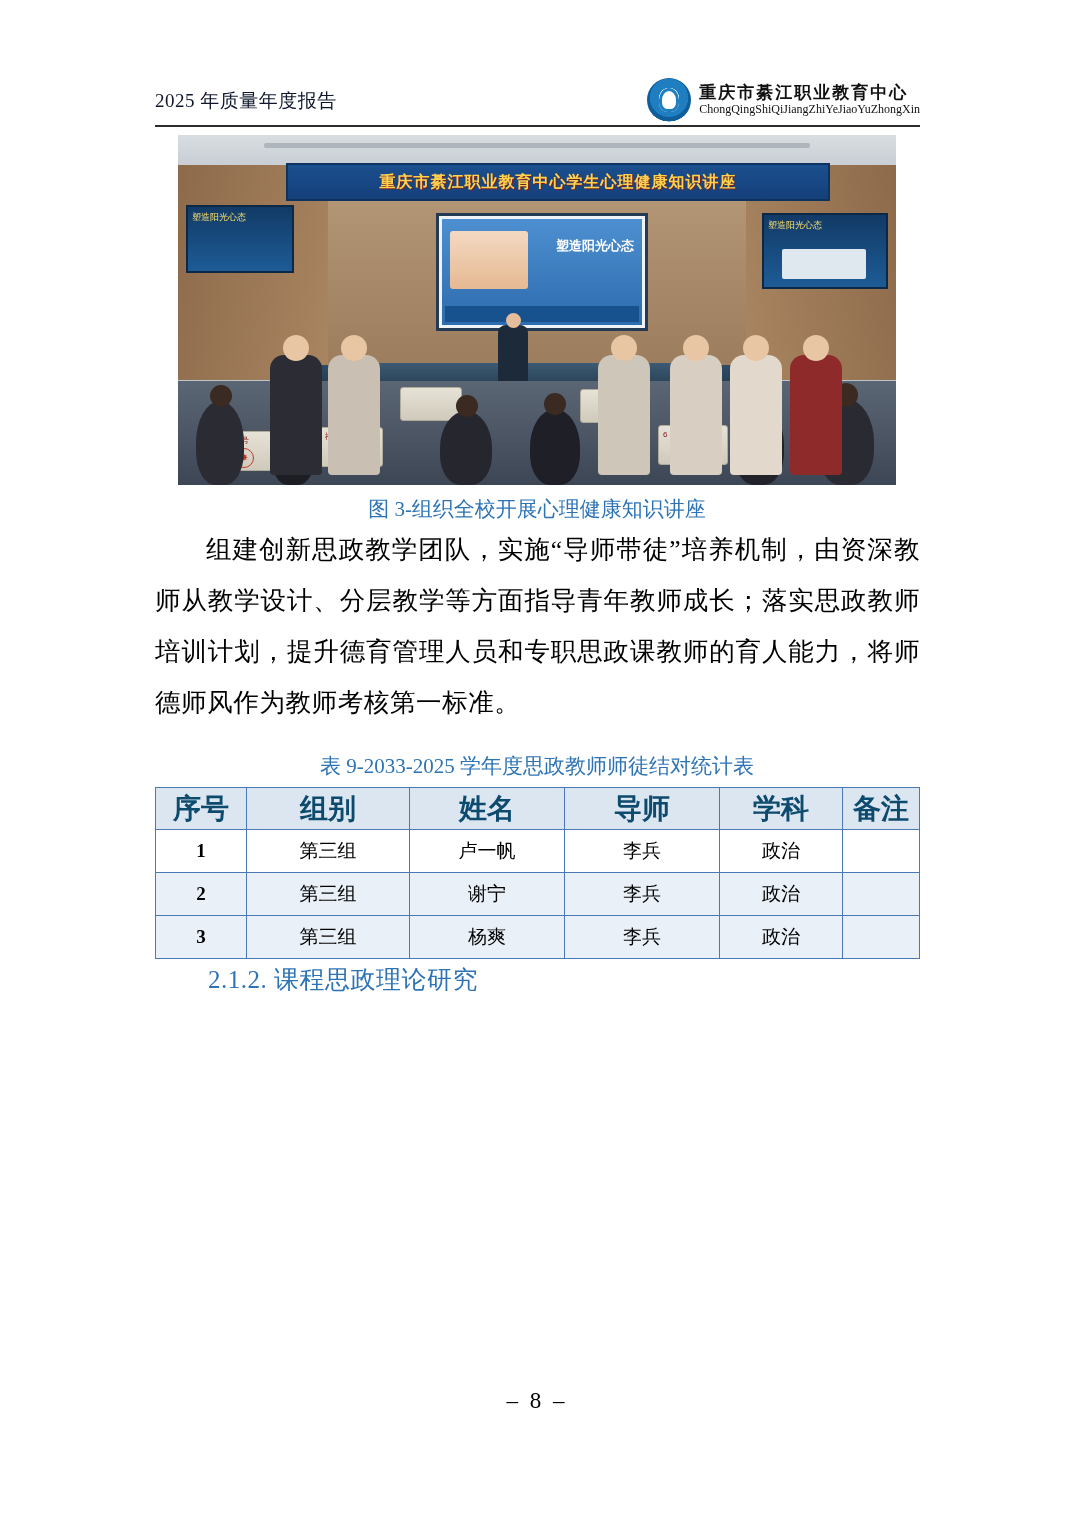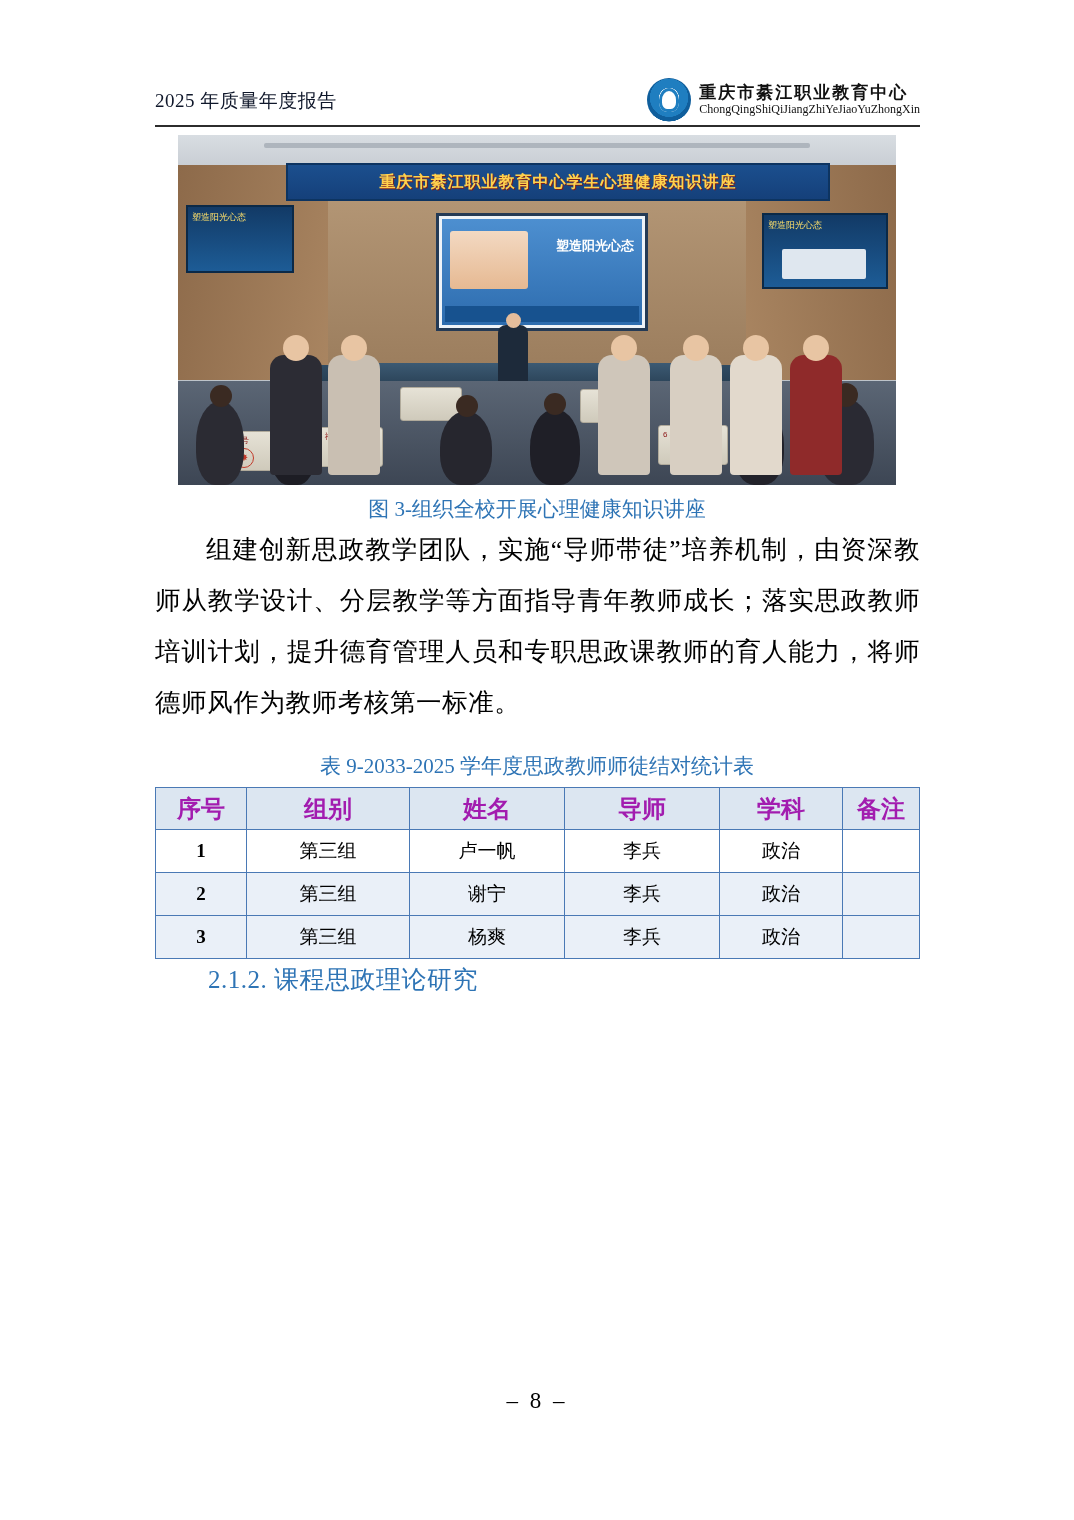--- a/index.html
+++ b/index.html
@@ -271,23 +271,23 @@
     top: 787px;
     left: 155px;
     width: 765px;
     border-collapse: collapse;
     font-family: "Liberation Serif", serif;
   }
   table.stat th {
     background: #dce6f1;
     border: 1px solid #4a79b5;
     height: 39px;
-    font-size: 24px;
+    font-size: 28px;
     font-weight: bold;
-    color: #a21caf;
+    color: #0c4a6e;
   }
   table.stat td {
     border: 1px solid #4a79b5;
     height: 40px;
     font-size: 19px;
     text-align: center;
     color: #000;
   }
   table.stat td.idx { font-weight: bold; }
   table.stat tr.shaded td { background: #eaf0f8; }

